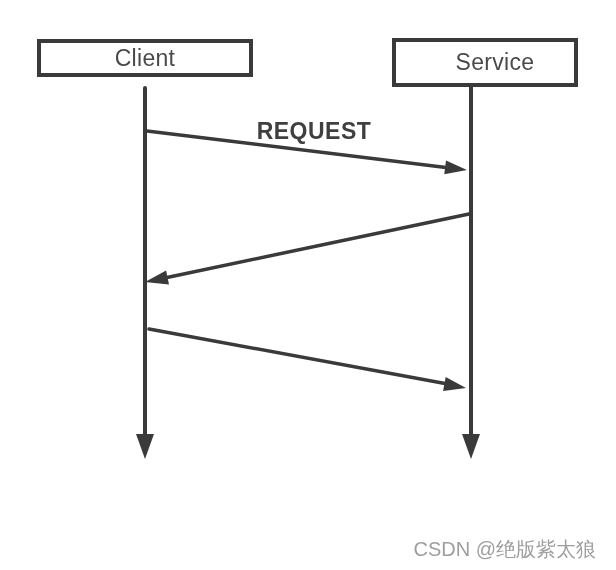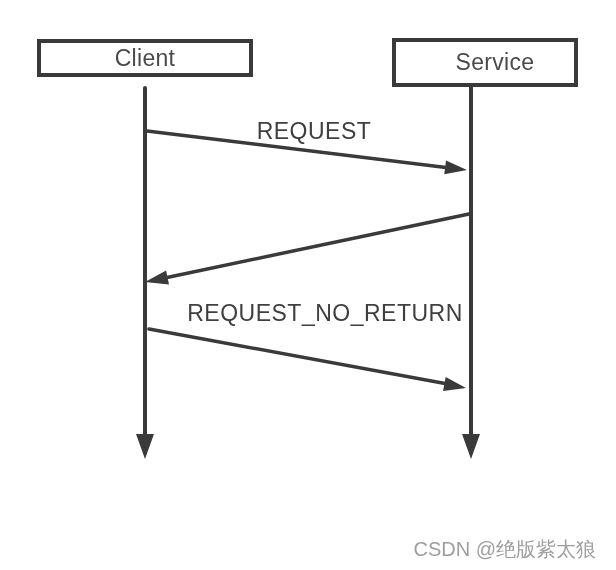--- a/index.html
+++ b/index.html
@@ -41,21 +41,21 @@
     justify-content: center;
     font-size: 23px;
     color: var(--actor-text);
     letter-spacing: 0.3px;
   }
   .actor-client { left: 37px; top: 39px; width: 216px; height: 38px; }
   .actor-service { left: 392px; top: 38px; width: 186px; height: 49px; padding-left: 20px; }
   .msg-label {
     position: absolute;
     transform: translate(-50%, -50%);
-    font-weight: normal;
+    font-weight: bold;
     font-size: 23px;
     color: var(--label-text);
     letter-spacing: 0.5px;
     white-space: nowrap;
   }
   .lbl-request { left: 314px; top: 131px; }
   .lbl-response { left: 285px; top: 219px; }
   .lbl-noreturn { left: 325px; top: 313px; }
   .caption {
     position: absolute;
@@ -102,18 +102,17 @@
     <span>Client</span>
   </div>
 
   <div class="actor actor-service">
     <span>Service</span>
   </div>
 
   <div class="msg-label lbl-request">REQUEST</div>
 
 
-  <div class="msg-label lbl-noreturn">REQUEST_NO_RETURN</div>
 
 
   <div class="watermark">CSDN @绝版紫太狼</div>
 
 </div>
 
 </body></html>

